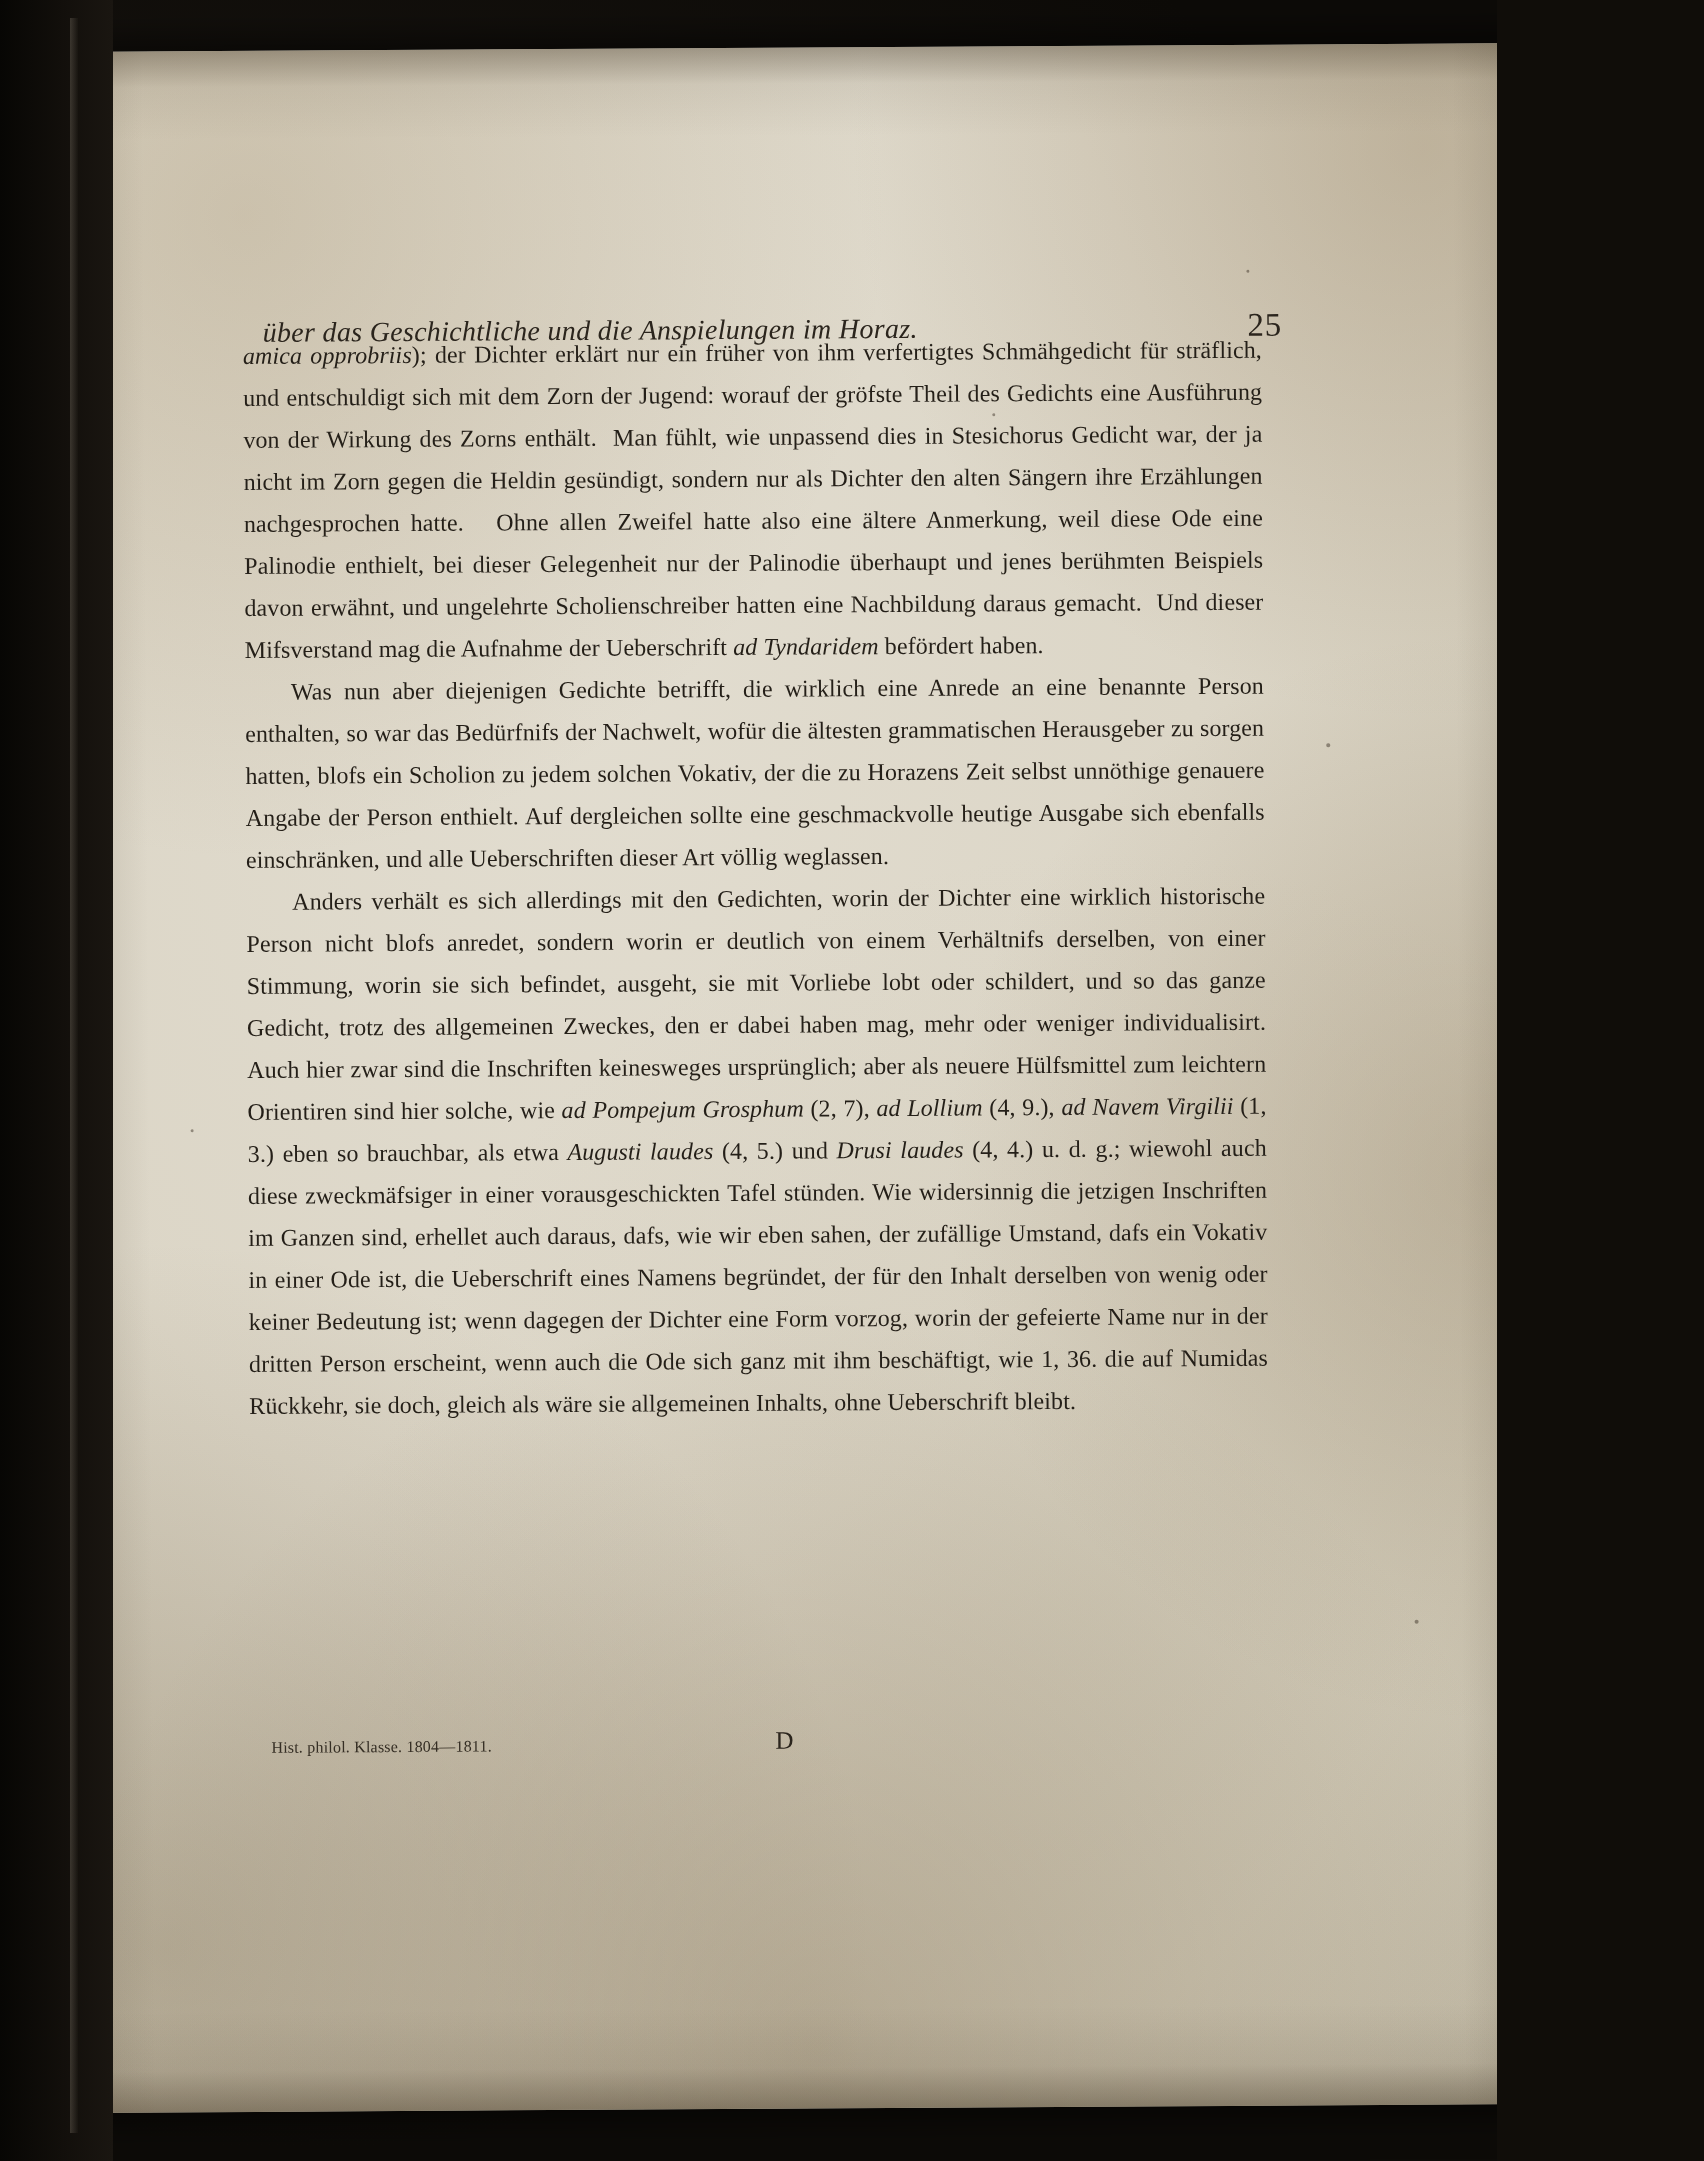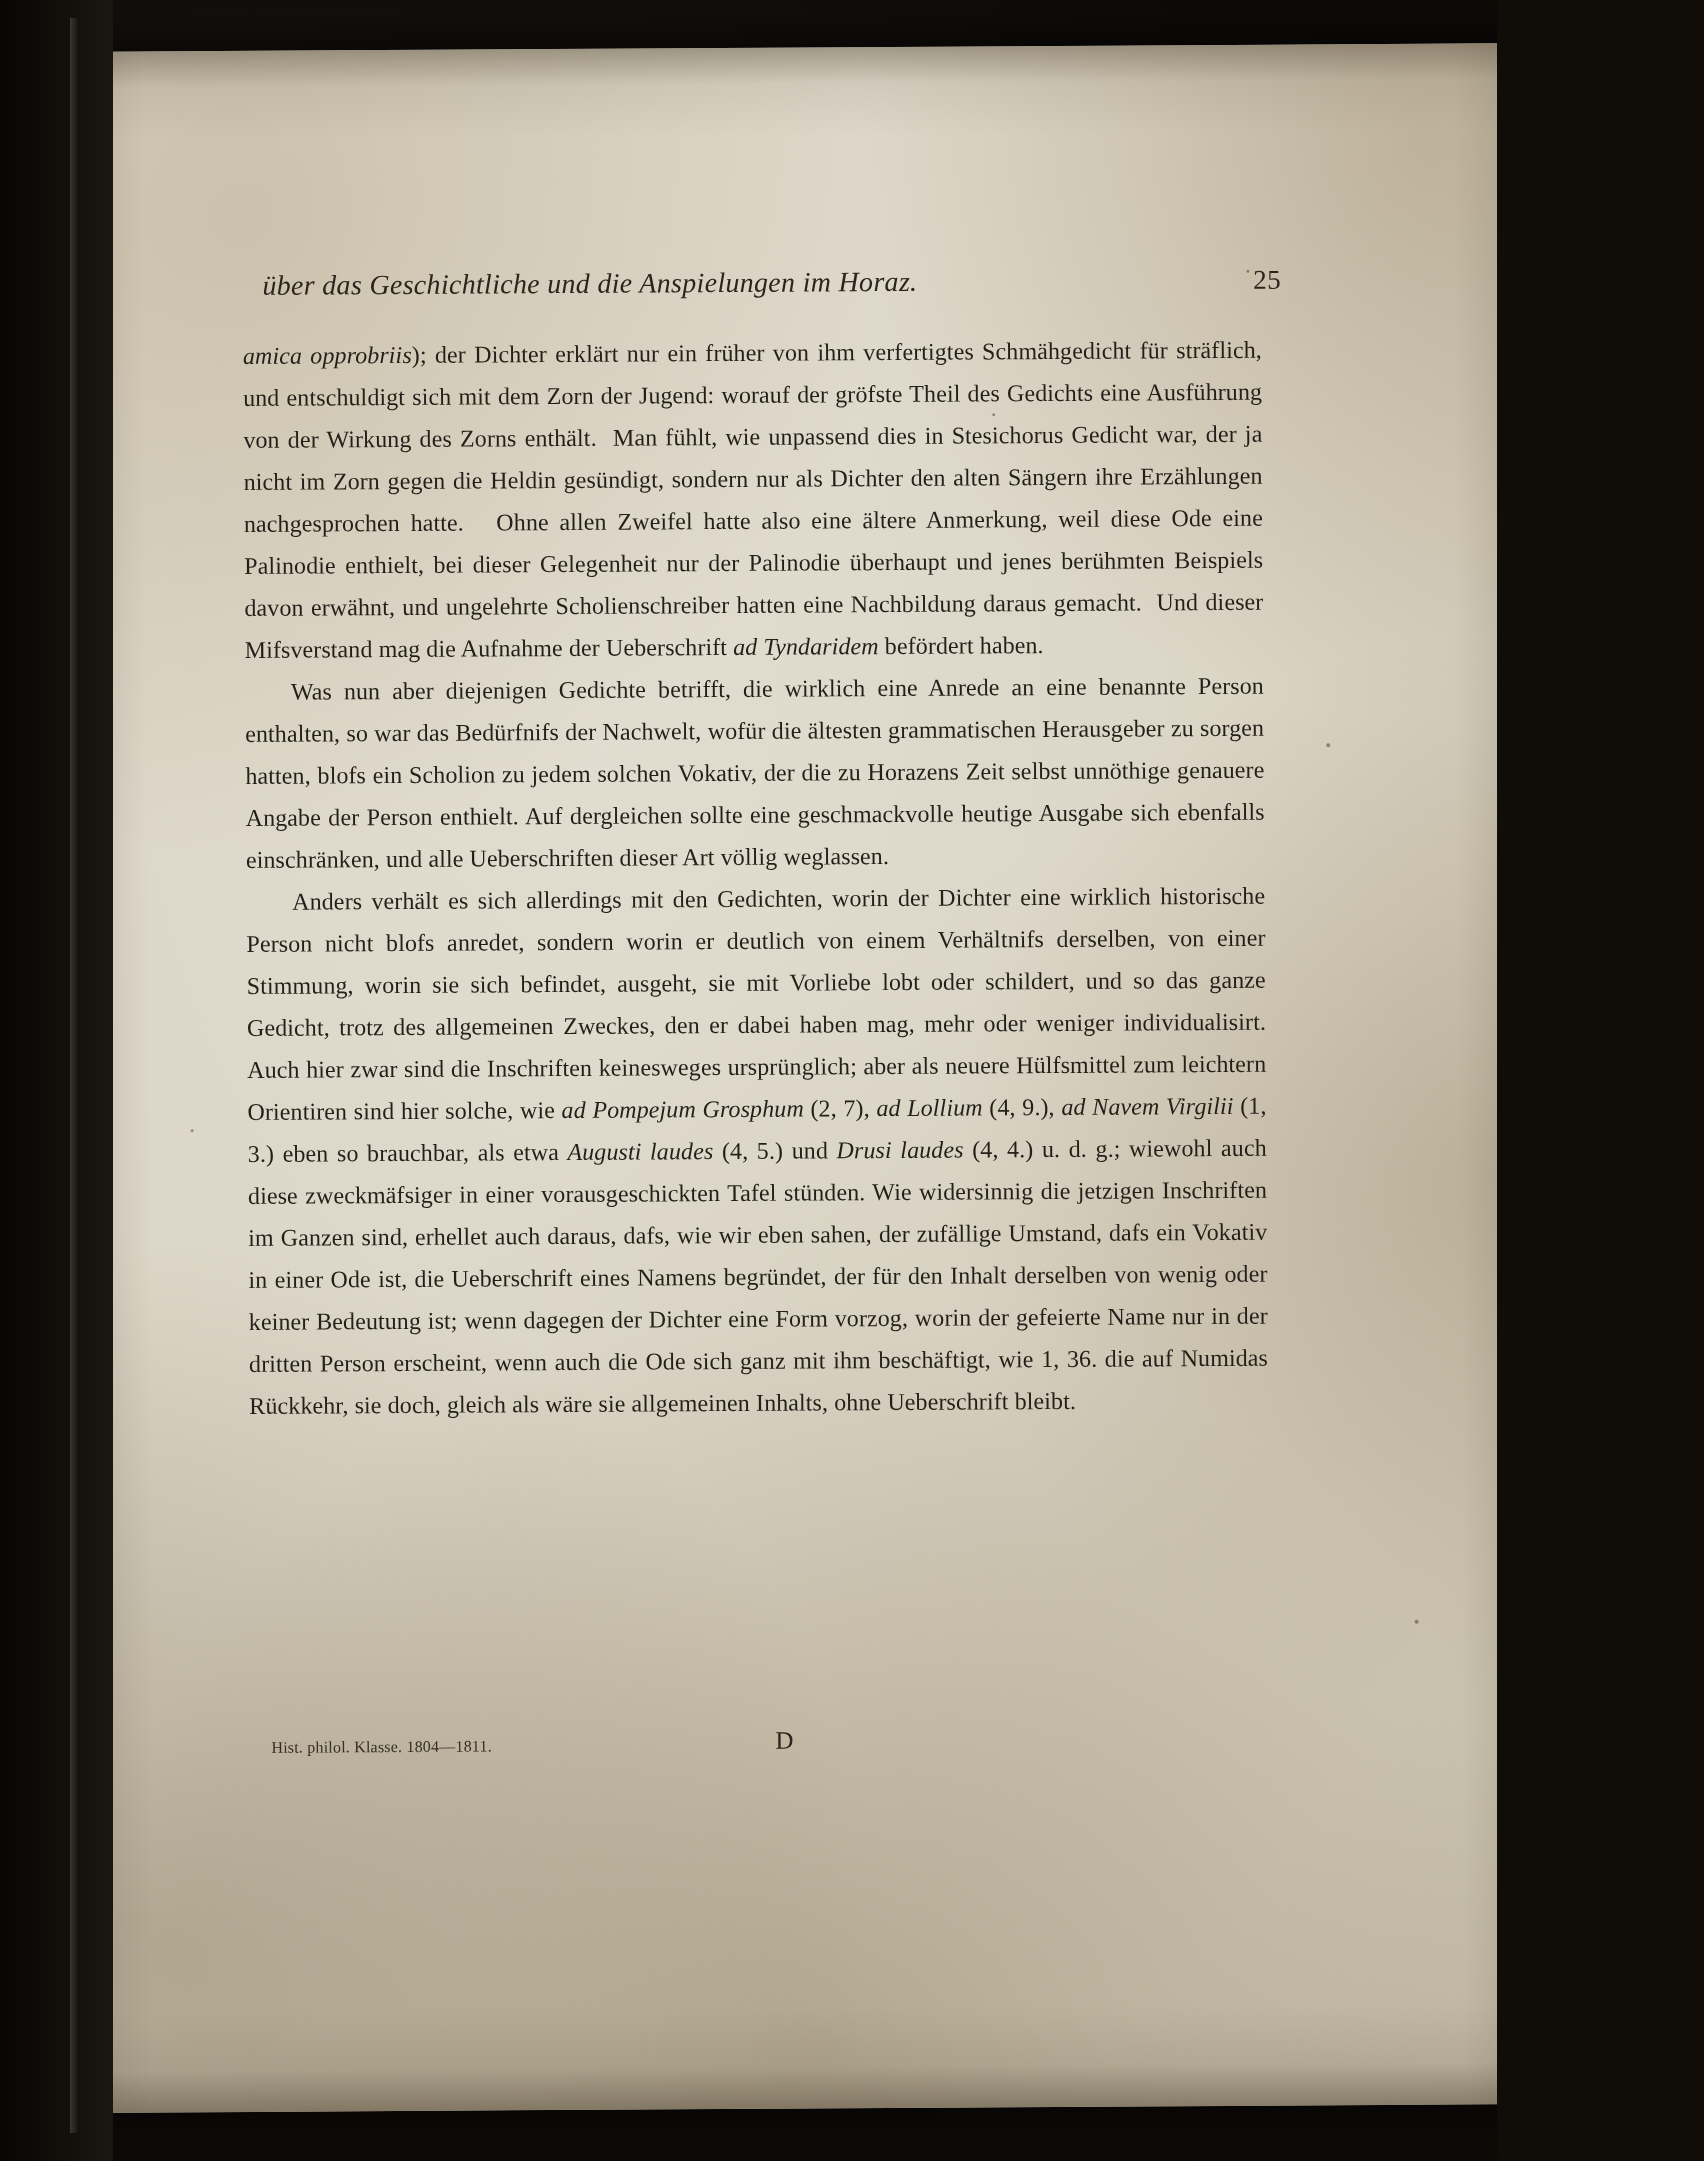--- a/index.html
+++ b/index.html
@@ -110,23 +110,24 @@
   .running-title {
     font-family: "Liberation Serif", serif;
     font-style: italic;
     font-size: 28px;
     letter-spacing: 0.3px;
     color: #2b251d;
     white-space: nowrap;
   }
   .folio {
     font-family: "Liberation Serif", serif;
-    font-size: 27px;
+    font-size: 33px;
     color: #2b251d;
     letter-spacing: 0.6px;
+    margin-top: 43px;
   }
 
   
   .body-text {
     position: absolute;
     left: 175px;
     top: 284px;
     width: 1019px;
     font-size: 24px;
     line-height: 42px;

